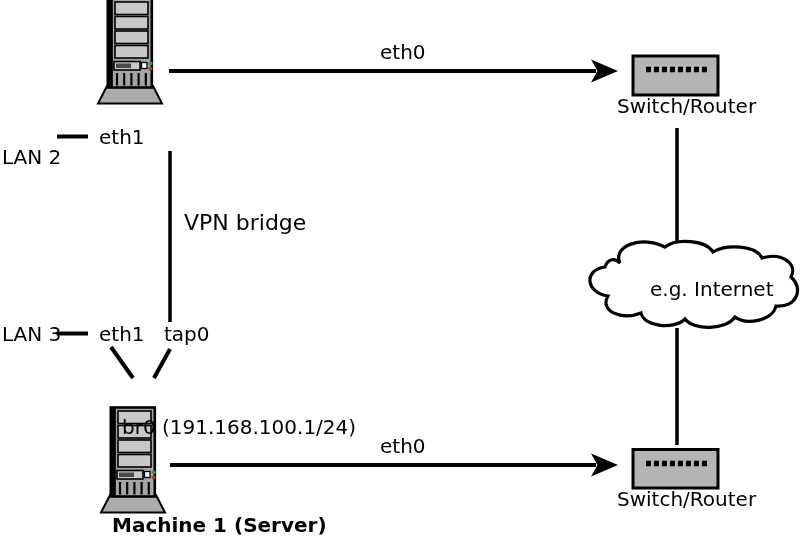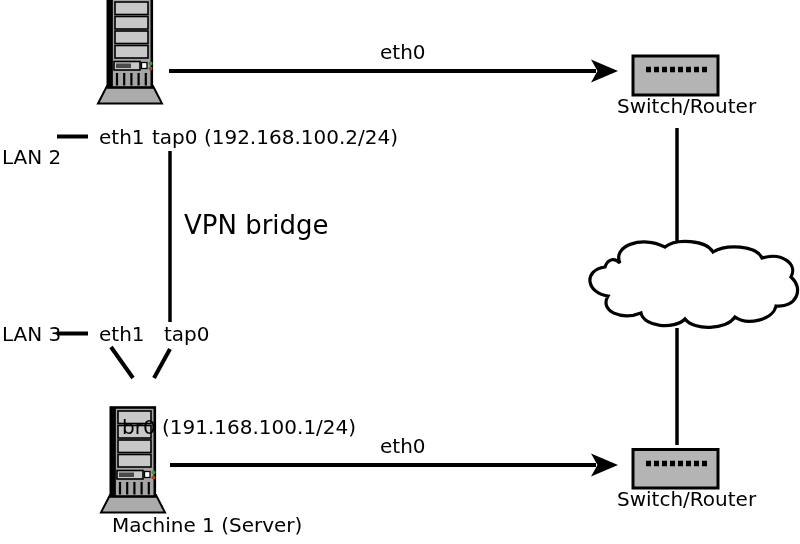--- a/index.html
+++ b/index.html
@@ -18,21 +18,21 @@
     width: 800px; height: 544px;
   }
   .lbl {
     position: absolute;
     font-size: 20px;
     line-height: 1.1;
     white-space: nowrap;
     color: #000;
   }
   .lbl-big {
-    font-size: 26px;
+    font-size: 22px;
   }
 </style>
 </head>
 <body>
 
 <div class="stage">
 
   <svg class="layer-svg" viewBox="0 0 800 544">
     <defs>
       <g id="tower">
@@ -98,32 +98,32 @@
       <line x1="646" y1="69.5" x2="708" y2="69.5" stroke="#000" stroke-width="5.5" stroke-dasharray="5 3"></line>
     </g>
     <g>
       <rect x="633" y="449.5" width="85" height="38.5" fill="#b4b4b4" stroke="#000" stroke-width="3"></rect>
       <line x1="646" y1="463.5" x2="708" y2="463.5" stroke="#000" stroke-width="5.5" stroke-dasharray="5 3"></line>
     </g>
   </svg>
 
   <div class="lbl" style="left:2px;   top:114px;margin-top:32px;">LAN 2</div>
   <div class="lbl" style="left:99px;  top:126px;">eth1</div>
-  <div class="lbl" style="left:152px; top:126px;">tap0 (192.168.100.2/24)</div>
 
   <div class="lbl lbl-big" style="left:184px; top:211px;">VPN bridge</div>
 
   <div class="lbl" style="left:2px;   top:323px;">LAN 3</div>
   <div class="lbl" style="left:99px;  top:323px;">eth1</div>
   <div class="lbl" style="left:164px; top:323px;">tap0</div>
 
   <div class="lbl" style="left:122px; top:379px;margin-top:37px;">br0 (191.168.100.1/24)</div>
 
-  <div class="lbl" style="left:112px; top:514px;">Machine 1 (Server)</div>
+  <div class="lbl" style="left:112px; top:514px;font-weight:bold;">Machine 1 (Server)</div>
 
   <div class="lbl" style="left:380px; top:41px;">eth0</div>
   <div class="lbl" style="left:380px; top:435px;">eth0</div>
 
   <div class="lbl" style="left:617px; top:95px;">Switch/Router</div>
   <div class="lbl" style="left:617px; top:488px;">Switch/Router</div>
 
+  <div class="lbl" style="left:650px; top:278px;">e.g. Internet</div>
 
 </div>
 
 </body></html>

